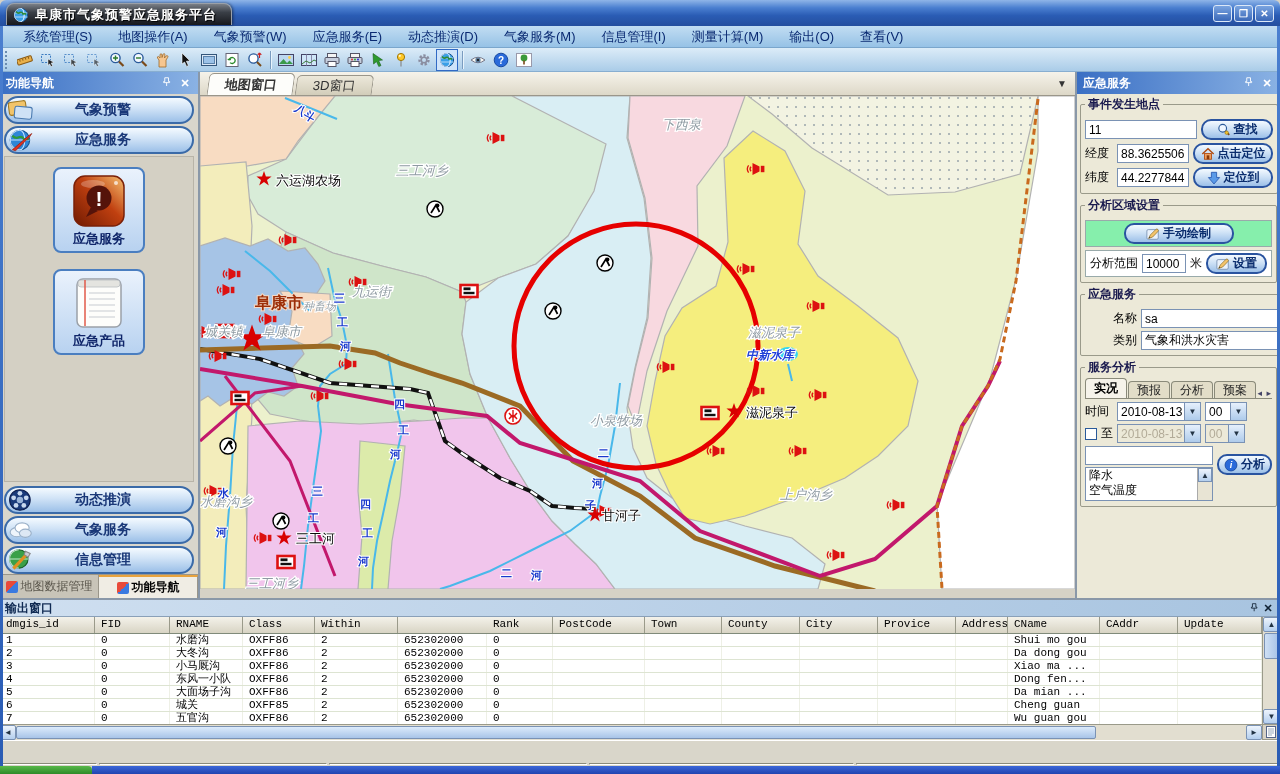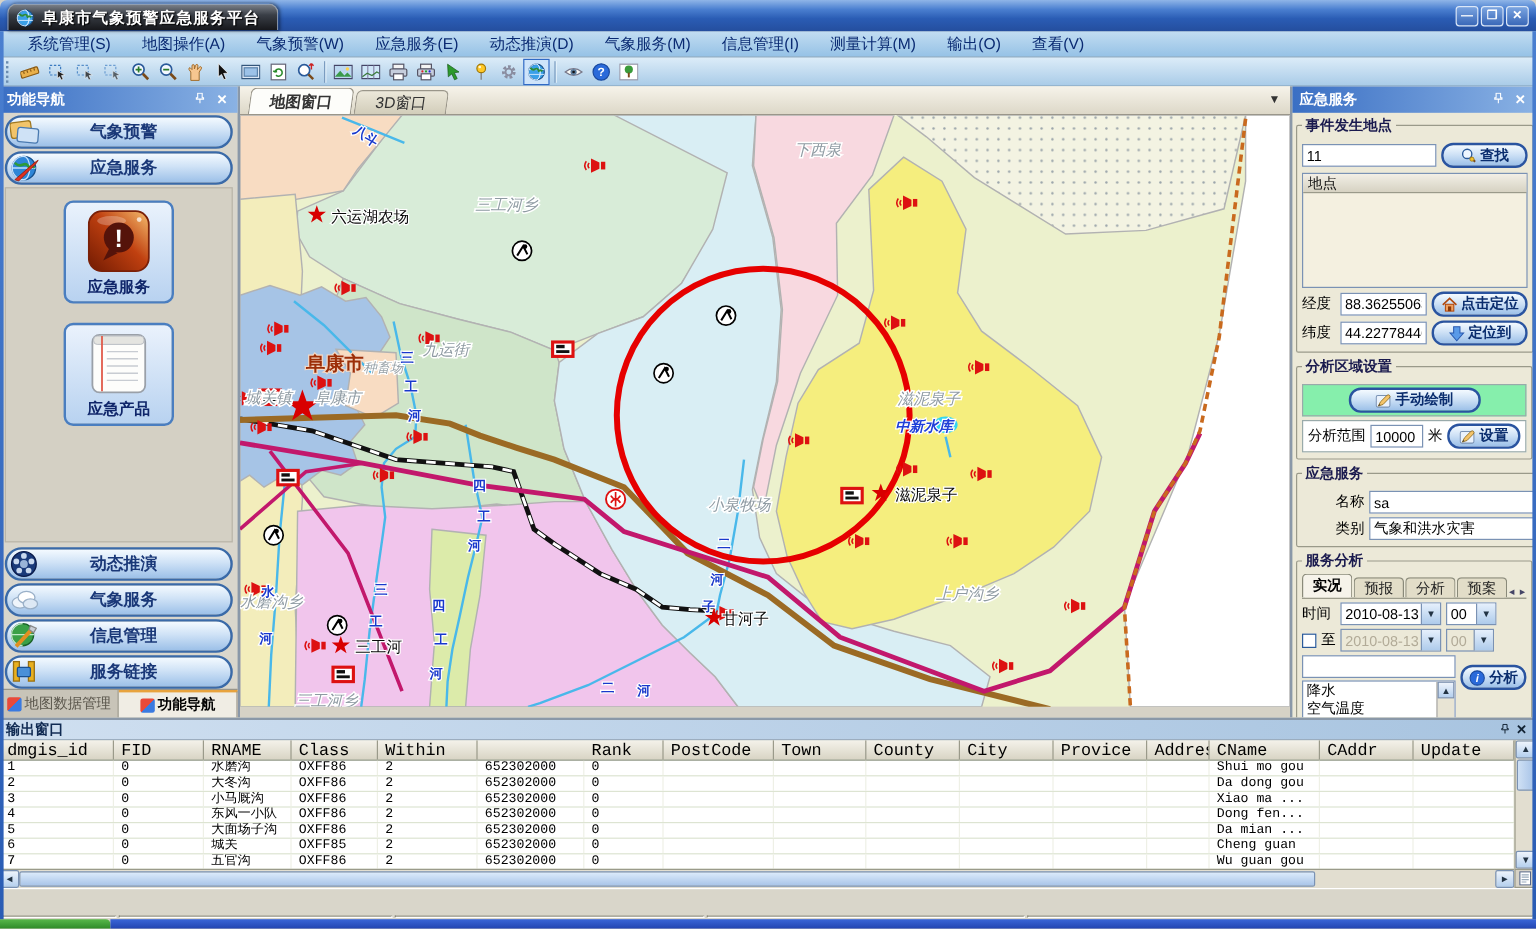--- a/index.html
+++ b/index.html
@@ -87,21 +87,21 @@
   .ldlist { border:1px solid #7a92b4; background:#fff; width:128px; height:34px; overflow:hidden; position:relative; }
   .lditem { font-size:12px; padding:0 3px; line-height:15px; }
   .vsc { position:absolute; right:0; top:0; width:15px; height:100%; background:#e8e4d4; border-left:1px solid #aaa; }
   .vsc .sbtn { height:14px; background:linear-gradient(180deg,#eef4fc,#b4cfee); border:1px solid #7a92b4; font-size:8px; text-align:center; color:#234; line-height:13px; }
 
   
   .outputwin { height:142px; border-top:2px solid #8a98a8; background:#ece9d8; display:flex; flex-direction:column; position:relative; }
   .outtitle { height:17px; background:linear-gradient(90deg,#cfdff0,#a8c4e0); border-bottom:1px solid #8aa0b8; display:flex; align-items:center; padding:0 5px; font-size:12px; font-weight:bold; color:#102a52; }
   .outtitle .sp { flex:1; }
   .thead { height:17px; display:flex; background:linear-gradient(180deg,#f4f2ea,#d8d4c4); border-bottom:1px solid #808a7a; width:1262px; }
-  .thcell { border-right:1px solid #9a9a8a; font-family:"Liberation Mono","DejaVu Sans Mono",monospace; font-size:14px; padding:1px 0 0 6px; color:#000; overflow:hidden; white-space:nowrap; }
+  .thcell { border-right:1px solid #9a9a8a; font-family:"Liberation Mono","DejaVu Sans Mono",monospace; font-size:11px; padding:1px 0 0 6px; color:#000; overflow:hidden; white-space:nowrap; }
   .tbody { background:#fff; width:1262px; }
   .trow { display:flex; height:13px; border-bottom:1px solid #dde4d2; }
   .tcell { font-family:"Liberation Mono","DejaVu Sans Mono",monospace; font-size:11px; line-height:12px; padding-left:6px; border-right:1px solid #eef0e6; overflow:hidden; white-space:nowrap; color:#000; }
   .ovsc { position:absolute; right:0; top:17px; width:18px; bottom:16px; background:#e2ded0; border-left:1px solid #9a9a8a; display:flex; flex-direction:column; }
   .ovsc .sbtn,.ohsc .sbtn { background:linear-gradient(180deg,#eef4fc,#b4cfee); border:1px solid #7a92b4; border-radius:2px; font-size:8px; color:#234; text-align:center; }
   .ovsc .sbtn { height:15px; line-height:14px; }
   .ovsc .thumb { height:26px; margin:1px; background:linear-gradient(90deg,#cfe0f4,#a8c4e8); border:1px solid #7a92b4; border-radius:2px; }
   .ovsc .sp { flex:1; }
   .ohsc { position:absolute; left:0; bottom:0; height:16px; width:1262px; background:#e2ded0; border-top:1px solid #9a9a8a; display:flex; }
   .ohsc .sbtn { width:16px; line-height:14px; }
@@ -548,26 +548,20 @@
             <span class="pilllabel">气象服务</span>
           </div>
 
           <div class="pill">
             <svg class="pillicon" viewBox="0 0 24 24">
               <use href="#n-info"></use>
             </svg>
             <span class="pilllabel">信息管理</span>
           </div>
 
-          <div class="pill">
-            <svg class="pillicon" viewBox="0 0 24 24">
-              <use href="#n-link"></use>
-            </svg>
-            <span class="pilllabel">服务链接</span>
-          </div>
         </div>
       <div class="navtabs">
 
           <div class="ntab">
             <span class="ntabico"></span>
             <span>地图数据管理</span>
           </div>
 
           <div class="ntab on">
             <span class="ntabico"></span>
@@ -728,24 +722,20 @@
           <legend>事件发生地点</legend>
           <div class="row">
             <input class="inp" style="width: 112px;" value="11">
             <button class="xpbtn" style="width:72px">
               <svg viewBox="0 0 16 16">
                   <use href="#p-find"></use>
                 </svg>
               <span>查找</span>
             </button>
           </div>
-          <div class="listbox" style="margin-top:4px">
-            <div class="listhdr">地点</div>
-            <div style="height:78px"></div>
-          </div>
           <div class="row">
             <span style="width:28px">经度</span>
             <input class="inp" style="width: 72px;" value="88.36255063">
             <button class="xpbtn" style="flex:1">
               <svg viewBox="0 0 16 16">
                   <use href="#p-home"></use>
                 </svg>
               <span>点击定位</span>
             </button>
           </div>

